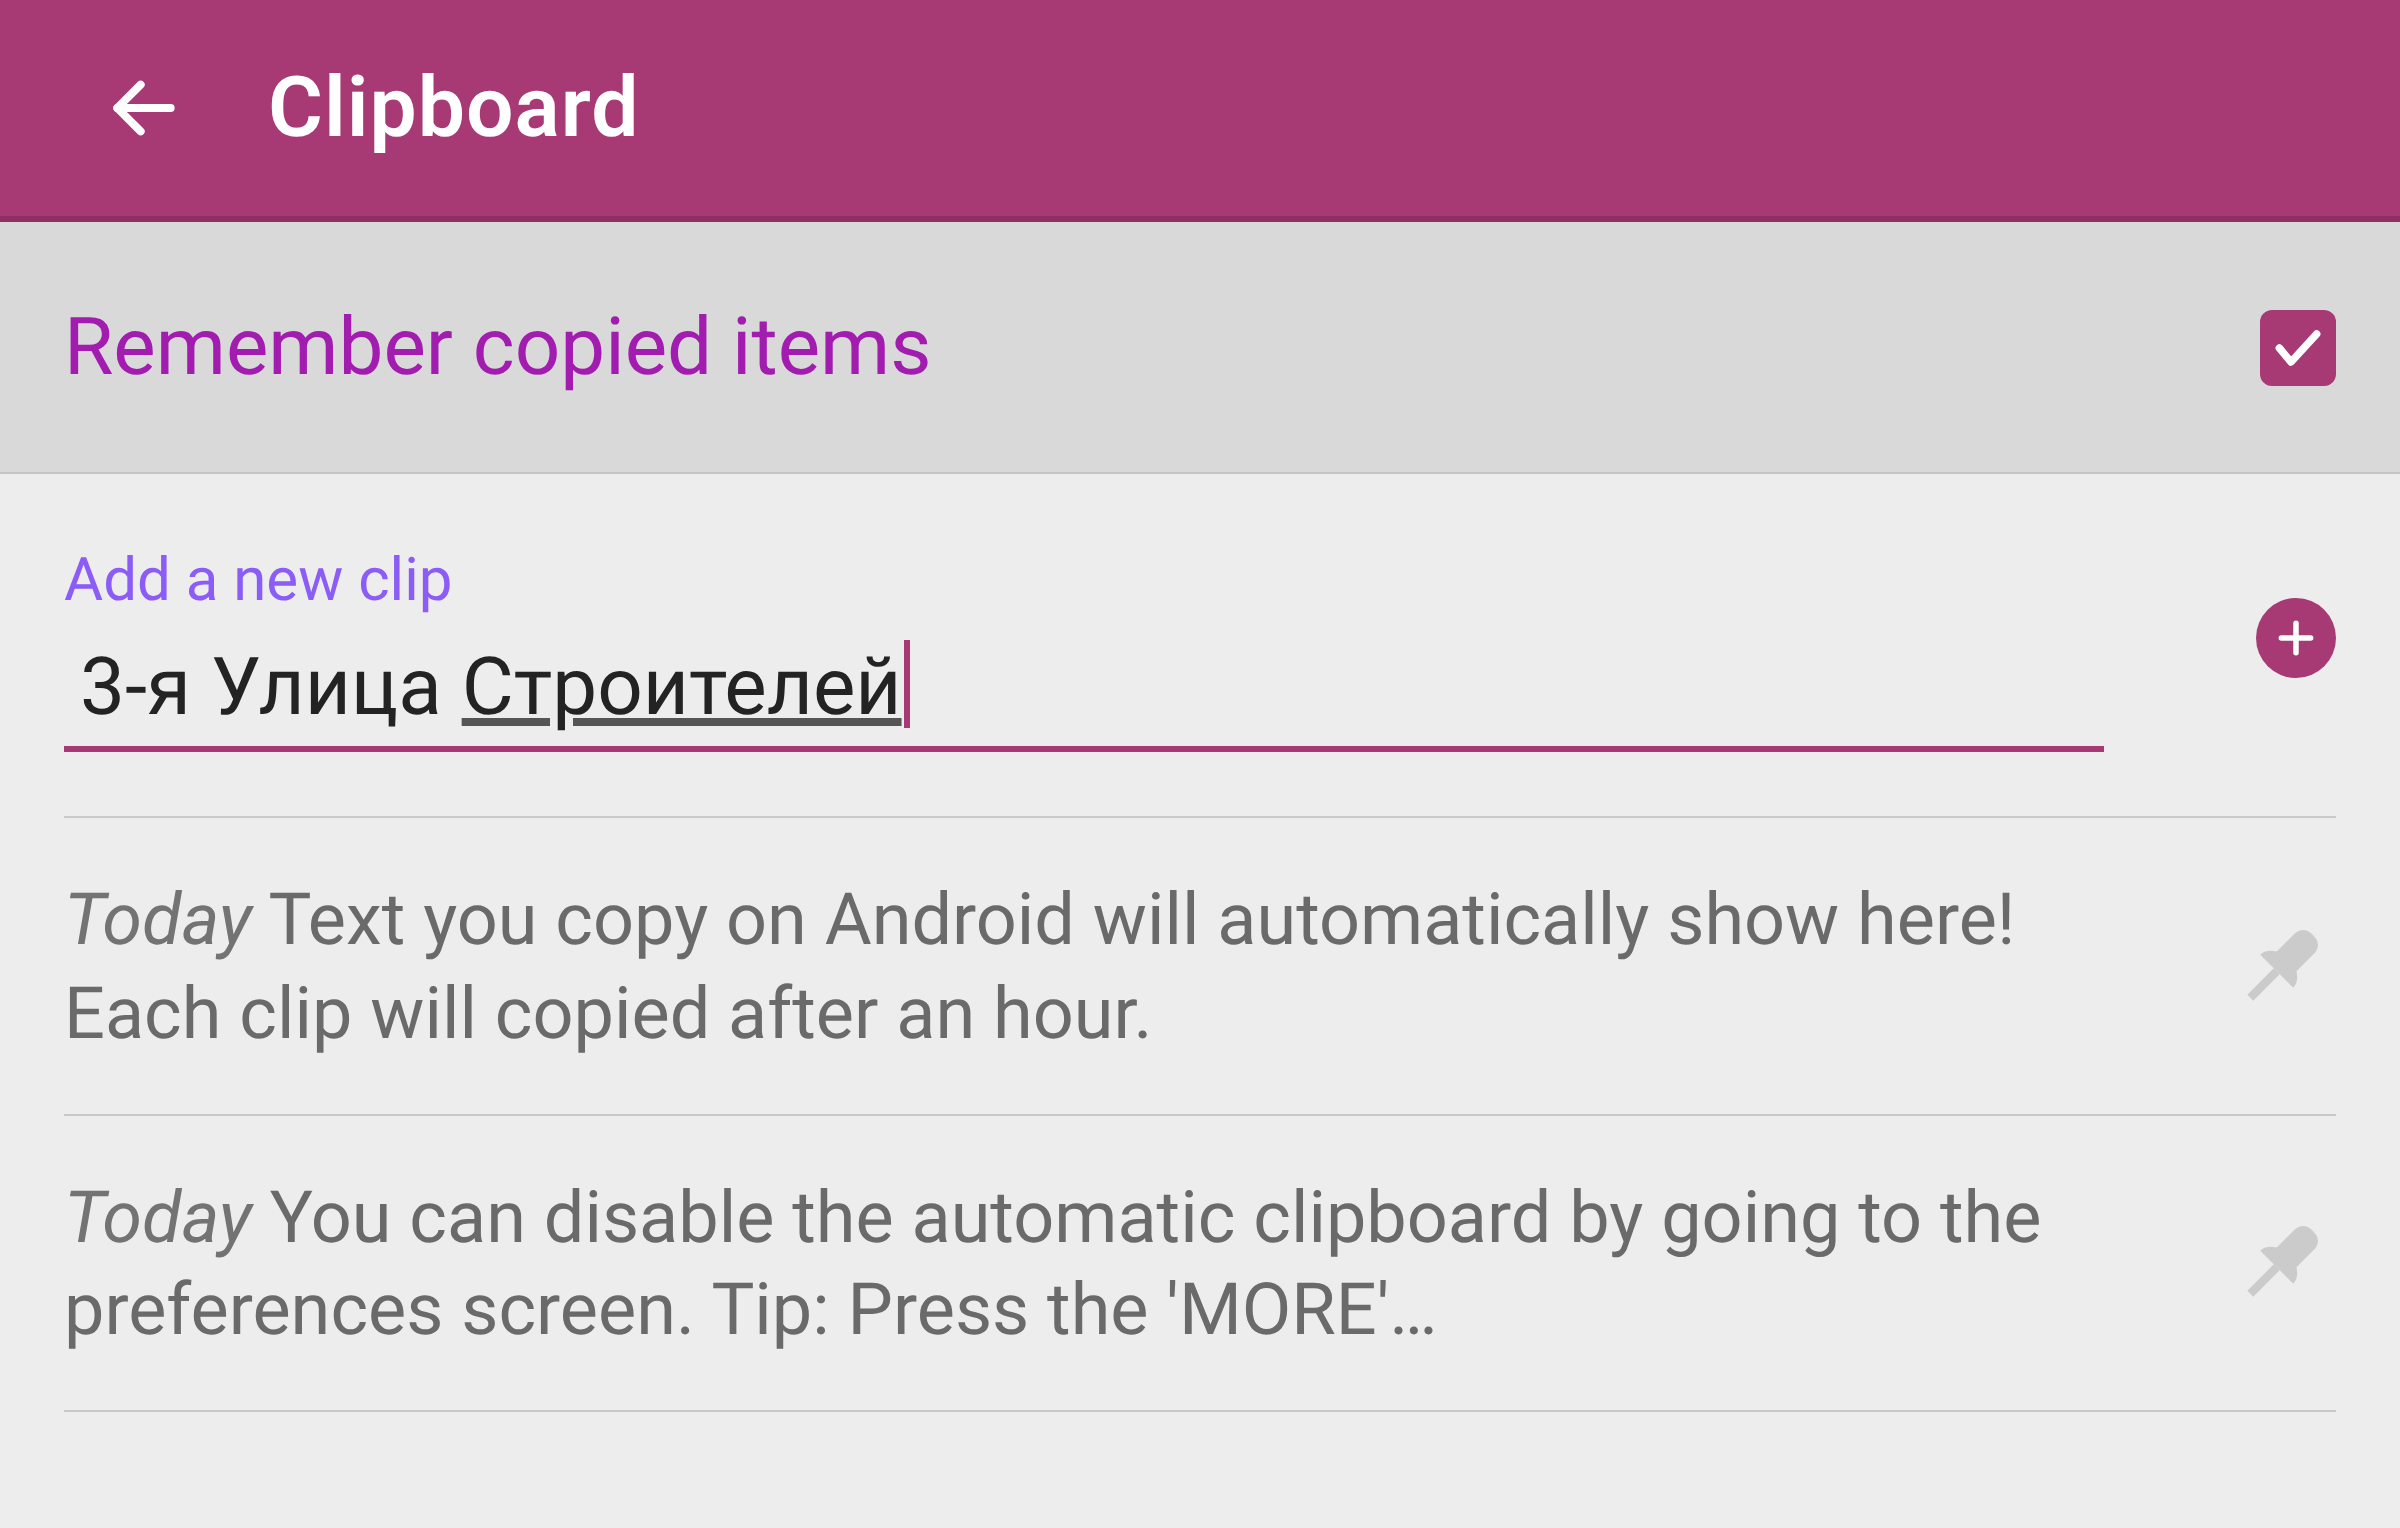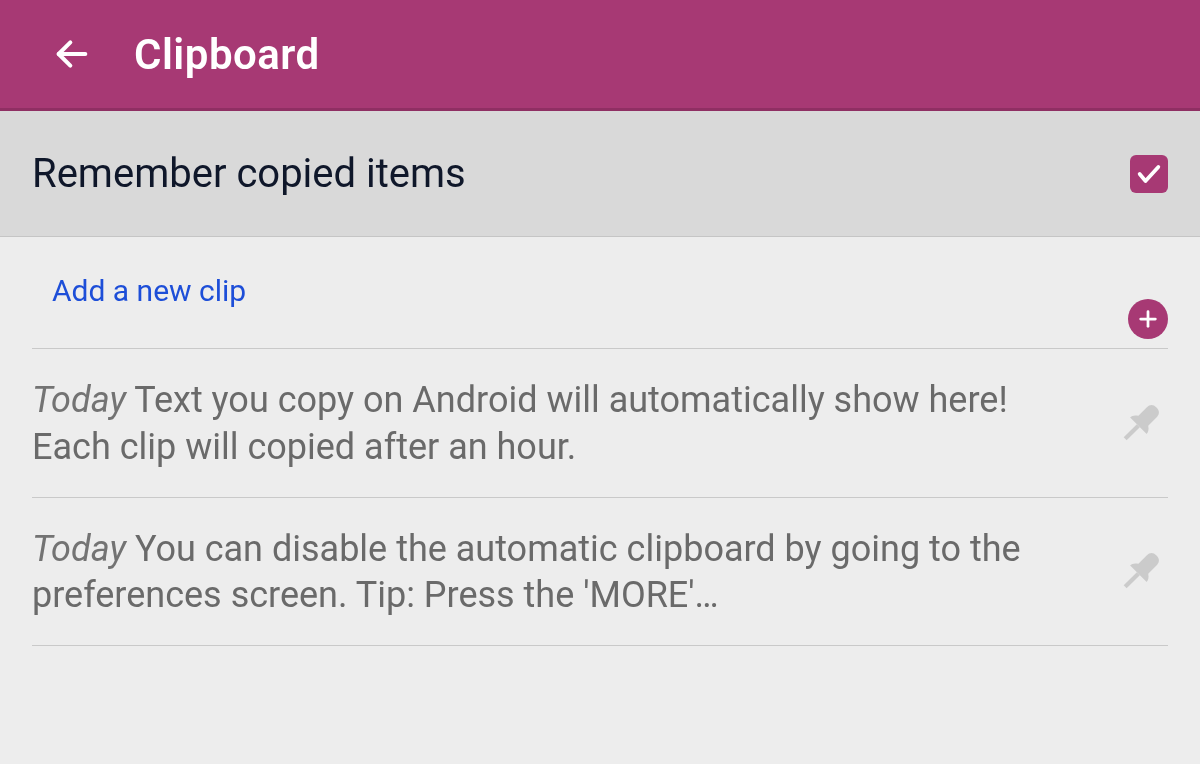--- a/index.html
+++ b/index.html
@@ -30,21 +30,21 @@
     height: 126px;
     background: #d9d9d9;
     border-bottom: 1px solid #c5c5c5;
     display: flex;
     align-items: center;
     justify-content: space-between;
     padding: 0 32px;
   }
   .remember-row .label {
     font-size: 40px;
-    color: #0f172a;
+    color: #a21caf;
   }
   .checkbox {
     width: 38px; height: 38px;
     border-radius: 6px;
     background: #a73974;
     display: flex; align-items: center; justify-content: center;
     cursor: pointer;
   }
 
   .content {
@@ -52,23 +52,23 @@
   }
 
   .add-section {
     padding-top: 36px;
     padding-bottom: 32px;
     border-bottom: 1px solid #c9c9c9;
     position: relative;
   }
   .add-label {
     font-size: 30px;
-    color: #1d4ed8;
+    color: #8b5cf6;
     margin-bottom: 8px;
-    margin-left: 20px;
+    margin-left: 0;
   }
   .input-wrap {
     display: flex;
     align-items: center;
   }
   .input-field {
     position: relative;
     width: 1020px;
     border-bottom: 3px solid #a73974;
     padding: 4px 8px 6px 8px;
@@ -142,20 +142,25 @@
     <svg width="28" height="28" viewBox="0 0 24 24" fill="none" stroke="#fff" stroke-width="3.2" stroke-linecap="round" stroke-linejoin="round">
       <polyline points="4 12 9 18 20 6"></polyline>
     </svg>
   </div>
 </div>
 
 <div class="content">
 
   <div class="add-section">
     <div class="add-label">Add a new clip</div>
+    <div class="input-wrap">
+      <div class="input-field">
+        <span class="input-text">3-я Улица </span><span class="input-text underlined">Строителей</span><span class="cursor"></span>
+      </div>
+    </div>
     <div class="fab">
       <svg width="22" height="22" viewBox="0 0 24 24" fill="none" stroke="#fff" stroke-width="3" stroke-linecap="round">
         <line x1="12" y1="4" x2="12" y2="20"></line>
         <line x1="4" y1="12" x2="20" y2="12"></line>
       </svg>
     </div>
   </div>
 
   <div class="clip-row">
     <div class="clip-text">

